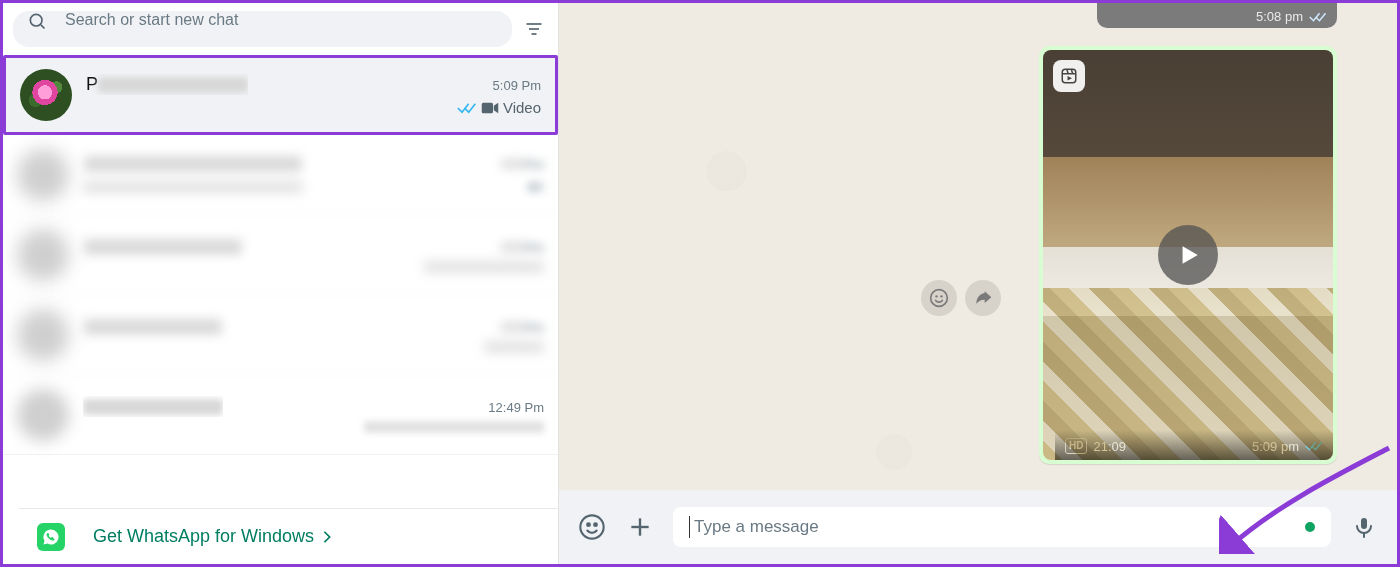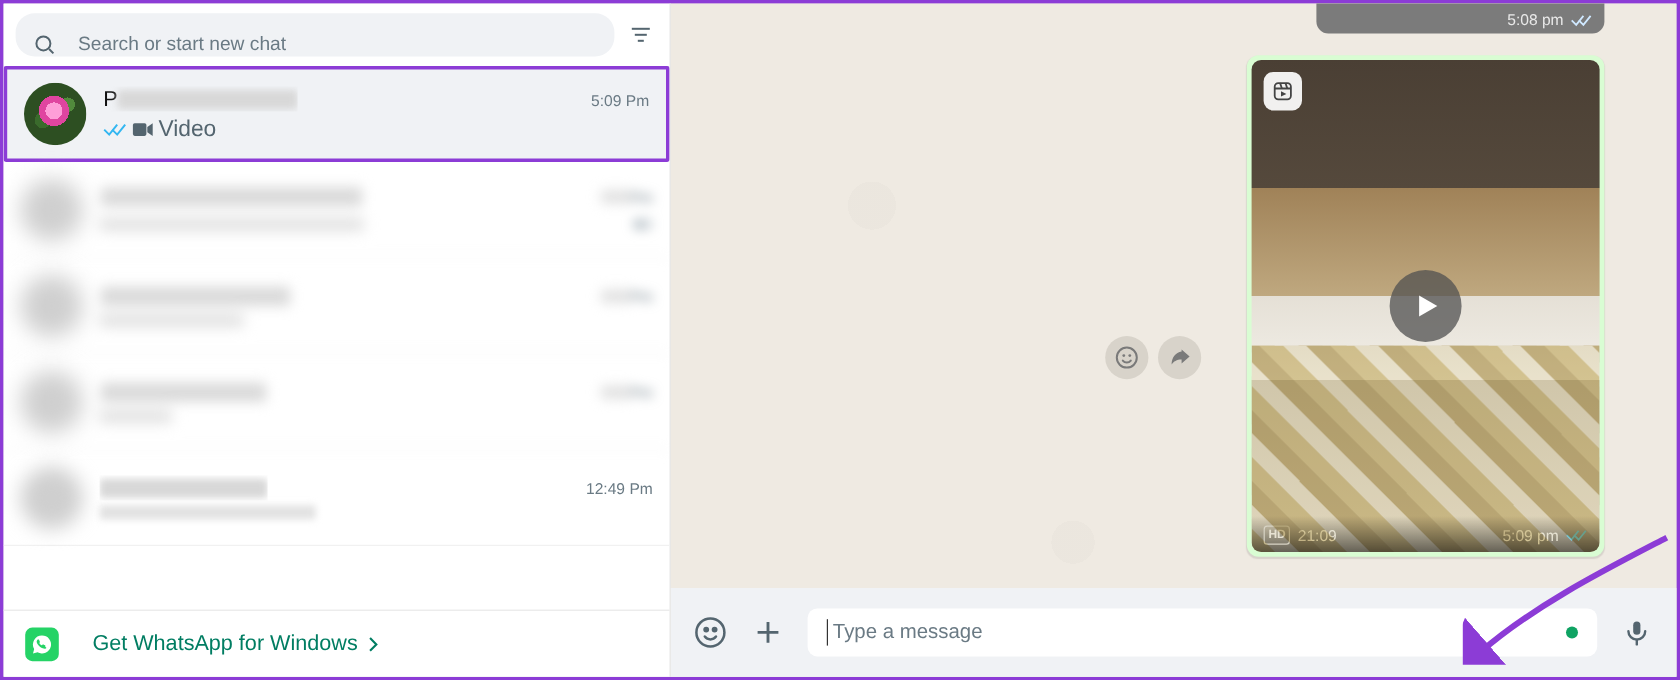--- a/index.html
+++ b/index.html
@@ -20,21 +20,21 @@
   }
   .search-row {
     display: flex; align-items: center;
     padding: 8px 10px 8px 10px;
     gap: 8px;
   }
   .search-box {
     flex: 1;
     background: #f0f2f5;
     border-radius: 16px;
-    display: flex; align-items: flex-end;
+    display: flex; align-items: flex-start;
     height: 36px;
     padding: 0 12px;
   }
   .search-box input {
     border: none; background: transparent; outline: none;
     font-size: 16px; color: #54656f;
     flex: 1; margin-left: 40px;
   }
   .search-box input::placeholder { color: #6a7a84; }
   .icon { display: inline-flex; align-items: center; justify-content: center; }
@@ -66,35 +66,36 @@
   .avatar.blur { filter: blur(8px); background: #cfcfcf; }
   .chat-body { flex: 1; min-width: 0; }
   .chat-top { display: flex; justify-content: space-between; align-items: baseline; }
   .chat-name { font-size: 18px; color: #111; white-space: nowrap; overflow: hidden; text-overflow: ellipsis; }
   .chat-name .blurred {
     display: inline-block; width: 150px; height: 16px;
     background: #d8d8d8; border-radius: 3px; filter: blur(3px);
     vertical-align: middle;
   }
   .chat-time { font-size: 13px; color: #6a7a84; white-space: nowrap; margin-left: 8px; }
-  .chat-sub { display: flex; align-items: center; gap: 4px; margin-top: 4px; color: #54656f; font-size: 19px; }
+  .chat-sub { display: flex; align-items: center; gap: 4px; margin-top: 4px; color: #54656f; font-size: 15px; justify-content: flex-end; }
   .ticks-blue { color: #34b7f1; }
   .chat-sub .blurred-line {
     display: inline-block; width: 220px; height: 12px;
     background: #e2e2e2; border-radius: 2px; filter: blur(3px);
   }
   .mute-icon { margin-left: auto; color: #8a9aa5; }
   .blurred-row { filter: blur(5px); }
 
   .promo {
     display: flex; align-items: center;
     padding: 14px 18px;
     border-top: 1px solid #e8e8e8;
     gap: 28px;
     height: 56px;
+    margin-left: 16px;
   }
   .wa-logo {
     width: 28px; height: 28px; border-radius: 6px;
     background: #25d366;
     display: flex; align-items: center; justify-content: center;
     color: #fff;
   }
   .promo-text { color: #017d62; font-size: 18px; display: flex; align-items: center; gap: 8px; }
 
   
@@ -174,21 +175,21 @@
     color: #444;
   }
   .play-overlay {
     position: absolute; top: 50%; left: 50%; transform: translate(-50%,-50%);
     width: 60px; height: 60px; border-radius: 50%;
     background: rgba(80,80,80,0.75);
     display: flex; align-items: center; justify-content: center;
     color: #fff;
   }
   .video-footer {
-    position: absolute; left: 0; right: 0; bottom: 0;
+    position: absolute; left: 12px; right: 0; bottom: 0;
     background: linear-gradient(to top, rgba(0,0,0,0.55), rgba(0,0,0,0));
     color: #f0f0f0;
     font-size: 13px;
     padding: 8px 10px 6px 10px;
     display: flex; justify-content: space-between; align-items: center;
   }
   .video-footer .left-group,
   .video-footer .right-group { display: flex; align-items: center; gap: 6px; }
   .hd-badge {
     border: 1px solid #e0e0e0; border-radius: 3px;

